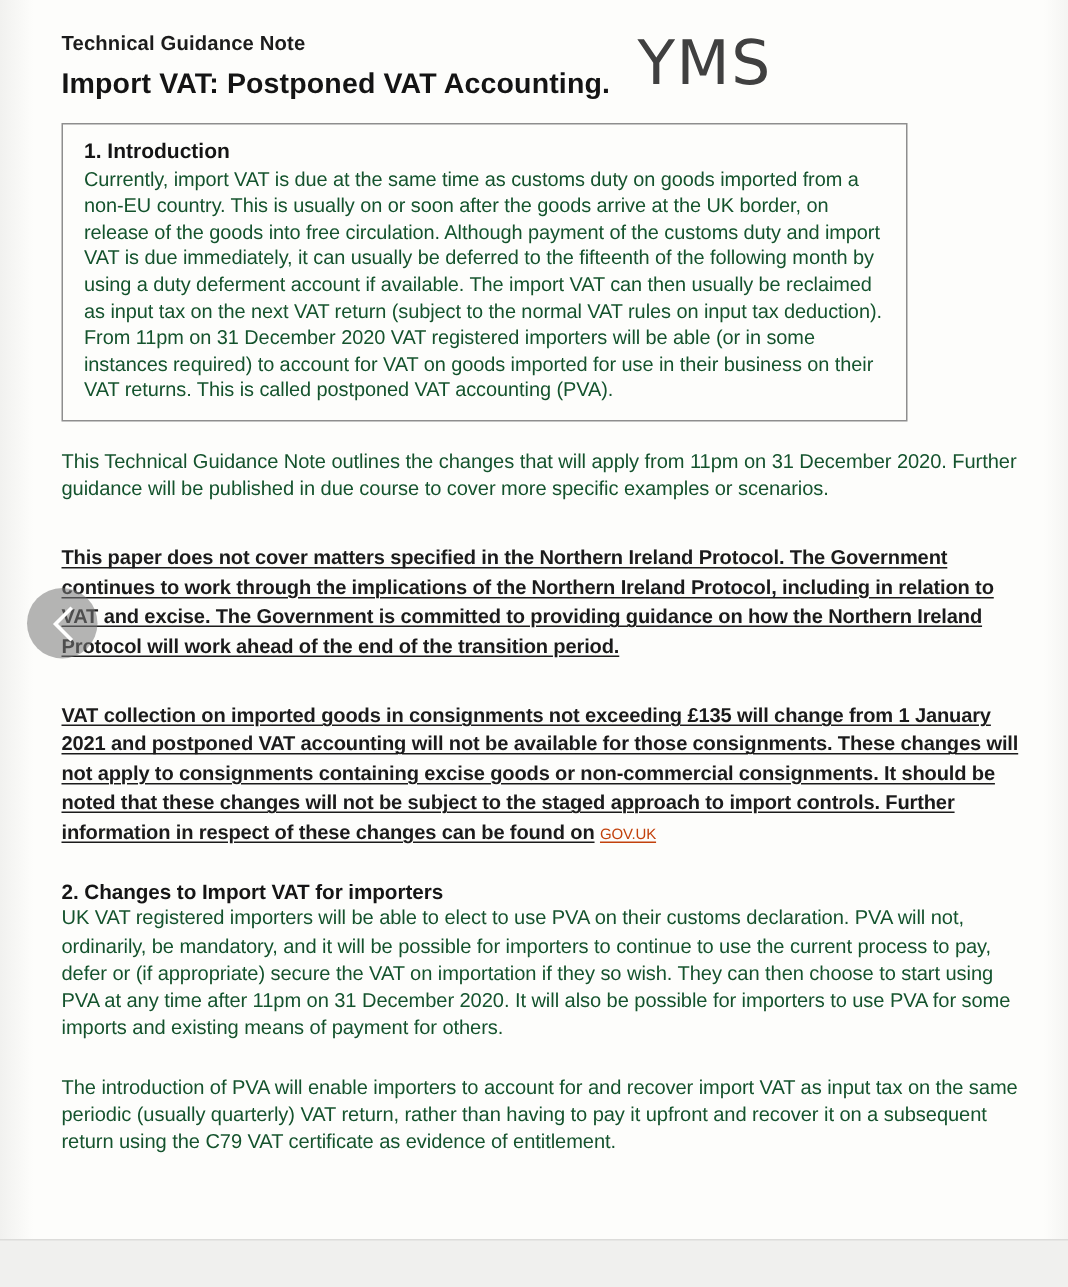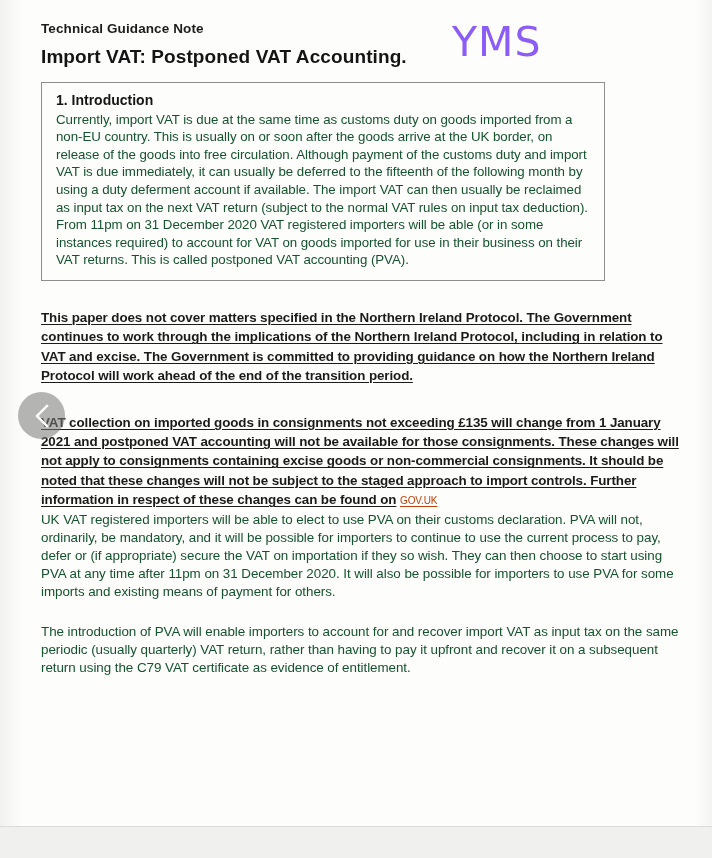--- a/index.html
+++ b/index.html
@@ -62,25 +62,25 @@
     font-weight: bold;
     color: #141414;
     letter-spacing: .1px;
     margin-top: 10px;
     line-height: 1.1;
   }
 
   
   .watermark {
     position: absolute;
-    left: 452px;
+    left: 425px;
     top: 22px;
     font-size: 41px;
     font-weight: 400;
-    color: #8b5cf6;
+    color: #404040;
     letter-spacing: 1px;
     line-height: 1;
     z-index: 5;
     font-family: "DejaVu Sans", sans-serif;
   }
 
   
   .boxed {
     margin-top: 14px;
     margin-right: 0;
@@ -185,30 +185,32 @@
 
     <div class="kicker">Technical Guidance Note</div>
 
     <div class="doctitle">Import VAT: Postponed VAT Accounting.</div>
 
     <div class="boxed">
       <div class="secnum">1. Introduction</div>
       <div class="para boxtext">Currently, import VAT is due at the same time as customs duty on goods imported from a non-EU country. This is usually on or soon after the goods arrive at the UK border, on release of the goods into free circulation. Although payment of the customs duty and import VAT is due immediately, it can usually be deferred to the fifteenth of the following month by using a duty deferment account if available. The import VAT can then usually be reclaimed as input tax on the next VAT return (subject to the normal VAT rules on input tax deduction). From 11pm on 31 December 2020 VAT registered importers will be able (or in some instances required) to account for VAT on goods imported for use in their business on their VAT returns. This is called postponed VAT accounting (PVA).</div>
     </div>
 
+    <div class="para gap-md">This Technical Guidance Note outlines the changes that will apply from 11pm on 31 December 2020. Further guidance will be published in due course to cover more specific examples or scenarios.</div>
 
     <div class="emph gap-xl">
       <span class="u">This paper does not cover matters specified in the Northern Ireland Protocol. The Government continues to work through the implications of the Northern Ireland Protocol, including in relation to VAT and excise. The Government is committed to providing guidance on how the Northern Ireland Protocol will work ahead of the end of the transition period.</span>
     </div>
 
     <div class="emph gap-xl">
       <span class="u">VAT collection on imported goods in consignments not exceeding £135 will change from 1 January 2021 and postponed VAT accounting will not be available for those consignments. These changes will not apply to consignments containing excise goods or non-commercial consignments. It should be noted that these changes will not be subject to the staged approach to import controls. Further information in respect of these changes can be found on</span>
       <span class="link">GOV.UK</span>
     </div>
 
+    <div class="sechead gap-lg">2. Changes to Import VAT for importers</div>
 
     <div class="para">UK VAT registered importers will be able to elect to use PVA on their customs declaration. PVA will not, ordinarily, be mandatory, and it will be possible for importers to continue to use the current process to pay, defer or (if appropriate) secure the VAT on importation if they so wish. They can then choose to start using PVA at any time after 11pm on 31 December 2020. It will also be possible for importers to use PVA for some imports and existing means of payment for others.</div>
 
     <div class="para gap-lg">The introduction of PVA will enable importers to account for and recover import VAT as input tax on the same periodic (usually quarterly) VAT return, rather than having to pay it upfront and recover it on a subsequent return using the C79 VAT certificate as evidence of entitlement.</div>
 
   </div>
 
   <div class="nav-overlay">
     <span>
       <svg width="20" height="26" viewBox="0 0 20 26" aria-hidden="true">

